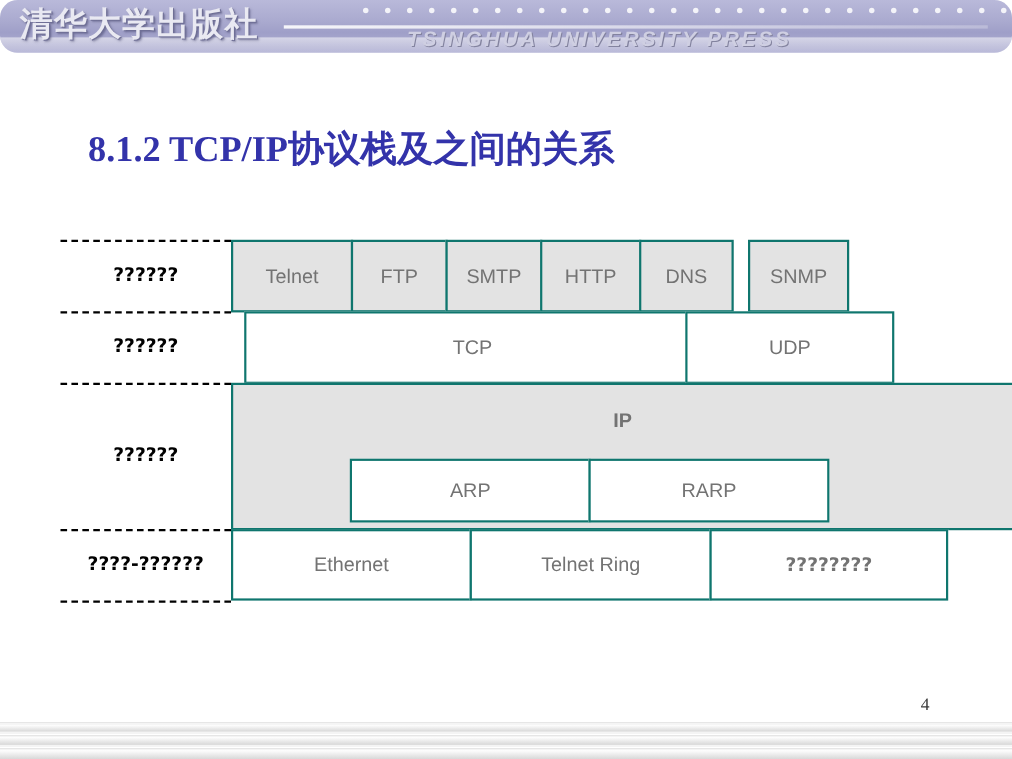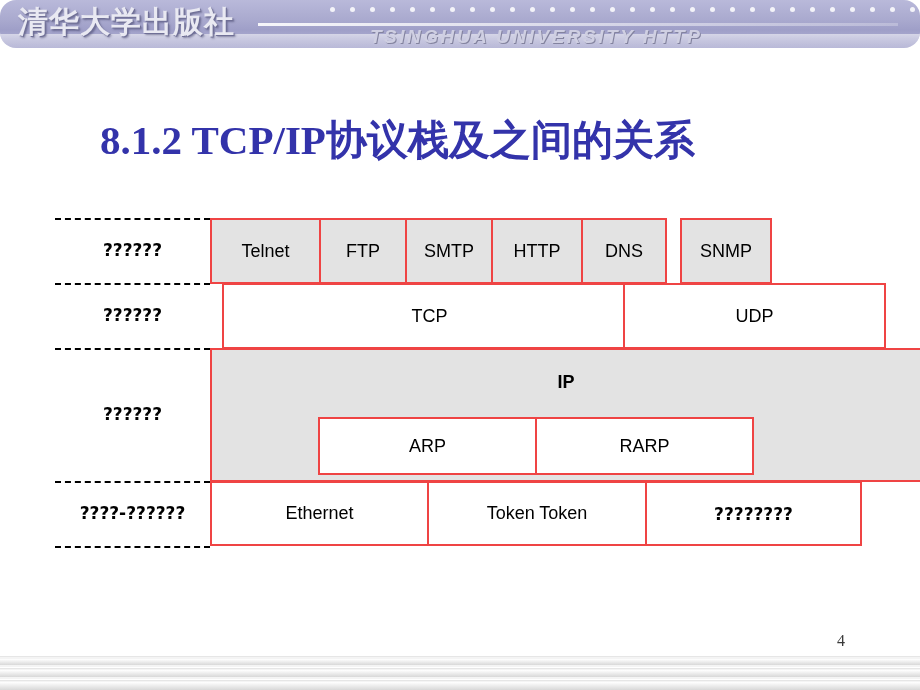--- a/index.html
+++ b/index.html
@@ -72,25 +72,24 @@
     color: #cfcfe2;
     text-shadow: 1px 1px 0 #83839f;
     white-space: nowrap;
   }
 
   
   #slide-title {
     position: absolute;
     left: 80px; top: 113px;
     font-family: "Liberation Serif", serif;
-    font-size: 41px;
+    font-size: 33px;
     font-weight: bold;
     color: #3333aa;
     white-space: nowrap;
-    margin-left: 20px;
   }
 
   
   #stack-diagram {
     position: absolute;
     left: 0; top: 0;
     width: 920px; height: 690px;
   }
   .layer-label {
     position: absolute;
@@ -107,27 +106,27 @@
   .dash-rule {
     position: absolute;
     left: 55px;
     width: 155px;
     height: 0;
     border-top: 2px dashed #000000;
   }
   .cell {
     position: absolute;
     box-sizing: border-box;
-    border: 2px solid #ef4444;
+    border: 2px solid #0f766e;
     display: flex;
     align-items: center;
     justify-content: center;
     font-family: "Liberation Sans", sans-serif;
     font-size: 18px;
-    color: #000000;
+    color: #737373;
     background: #ffffff;
     white-space: nowrap;
   }
   .cell.gray { background: #e3e3e3; }
   .cell.bold { font-weight: bold; }
   .cell.qm {
     font-family: "DejaVu Sans", sans-serif;
     font-weight: bold;
     font-size: 17px;
   }
@@ -189,21 +188,21 @@
       <i></i>
     <i></i>
       <i></i>
     <i></i>
       <i></i>
     <i></i>
       <i></i>
   </div>
   <div id="brand-rule"></div>
   <div id="brand-cn">清华大学出版社</div>
-  <div id="brand-en">TSINGHUA UNIVERSITY HTTP</div>
+  <div id="brand-en">TSINGHUA UNIVERSITY PRESS</div>
 </div>
 
 <div id="slide-title">8.1.2  TCP/IP协议栈及之间的关系</div>
 
 <div id="stack-diagram">
 
   <div class="dash-rule" style="top:218px"></div>
   <div class="dash-rule" style="top:283px"></div>
   <div class="dash-rule" style="top:348px"></div>
   <div class="dash-rule" style="top:481px"></div>
@@ -215,28 +214,28 @@
   <div class="layer-label" style="top:503px">????-??????</div>
 
   <div class="cell gray" style="left:210px; top:218px; width:111px; height:66px;">Telnet</div>
   <div class="cell gray" style="left:319px; top:218px; width:88px;  height:66px;">FTP</div>
   <div class="cell gray" style="left:405px; top:218px; width:88px;  height:66px;">SMTP</div>
   <div class="cell gray" style="left:491px; top:218px; width:92px;  height:66px;">HTTP</div>
   <div class="cell gray" style="left:581px; top:218px; width:86px;  height:66px;">DNS</div>
   <div class="cell gray" style="left:665px; top:218px; width:92px;  height:66px;margin-left:15px;">SNMP</div>
 
   <div class="cell" style="left:222px; top:283px; width:415px; height:66px;">TCP</div>
-  <div class="cell" style="left:623px; top:283px; width:263px; height:66px;">UDP</div>
+  <div class="cell" style="left:623px; top:283px; width:190px; height:66px;">UDP</div>
 
   <div class="cell gray bold" style="left:210px; top:348px; width:712px; height:134px; align-items:flex-start; padding-top:22px;">IP</div>
   <div class="cell" style="left:318px; top:417px; width:219px; height:58px;">ARP</div>
   <div class="cell" style="left:210px; top:481px; width:219px; height:65px;">Ethernet</div>
 
   <div class="cell" style="left:535px; top:417px; width:219px; height:58px;">RARP</div>
-  <div class="cell" style="left:427px; top:481px; width:220px; height:65px;">Token Token</div>
+  <div class="cell" style="left:427px; top:481px; width:220px; height:65px;">Telnet Ring</div>
   <div class="cell qm" style="left:645px; top:481px; width:217px; height:65px;">????????</div>
 </div>
 
 <div id="page-number">4</div>
 <div id="footer-stripes">
   <div class="band" style="top:4px;  height:6px;"></div>
   <div class="band" style="top:15px; height:7px;"></div>
   <div class="band" style="top:27px; height:8px;"></div>
 </div>
 

